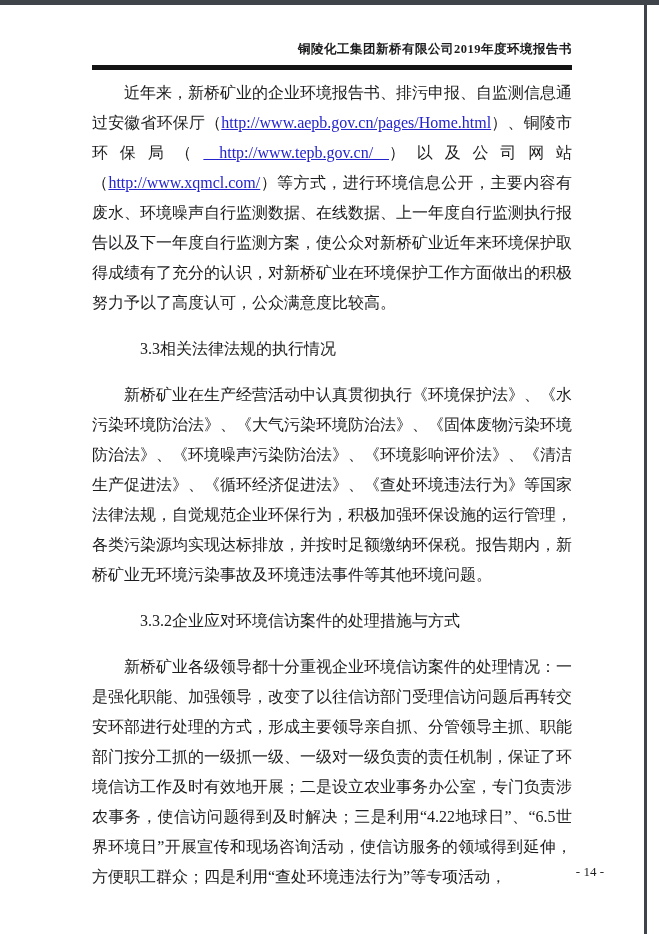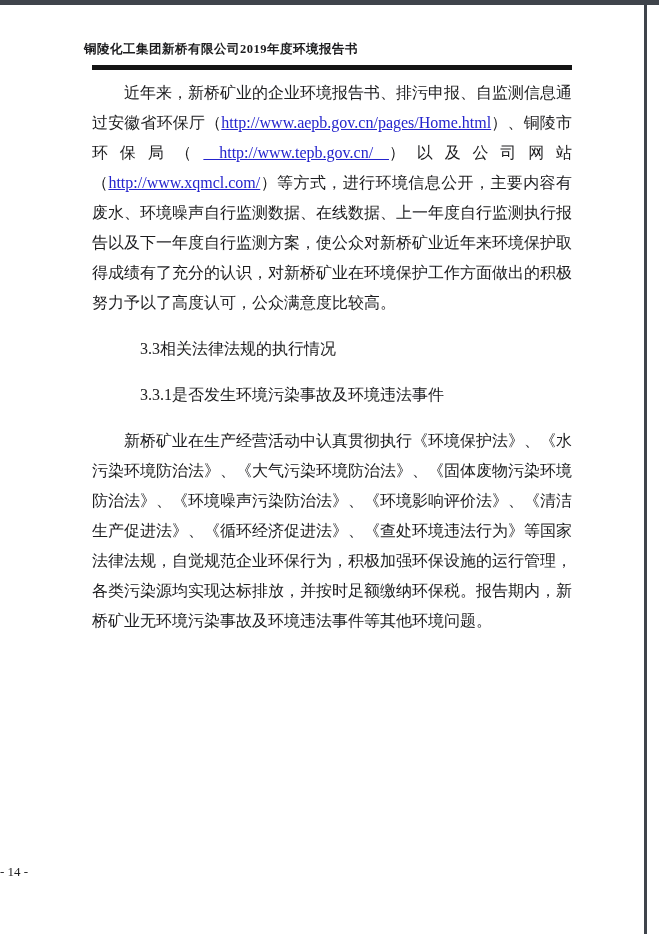--- a/index.html
+++ b/index.html
@@ -19,65 +19,66 @@
   }
   .scan-edge-top{
     position:absolute;top:0;left:0;width:659px;height:5px;
     background:var(--edge);
   }
   .scan-edge-right{
     position:absolute;top:0;left:644px;width:3px;height:934px;
     background:var(--edge);
   }
   .doc-header{
-    position:absolute;top:41px;left:84px;width:480px;
-    text-align:left;
+    position:absolute;top:41px;left:92px;width:480px;
+    text-align:right;
     font-size:12.5px;font-weight:bold;
     letter-spacing:0.5px;
     white-space:nowrap;
   }
   .header-rule{
     position:absolute;top:65px;left:92px;width:480px;height:5px;
     background:var(--rule);
   }
   .doc-content{
     position:absolute;top:78px;left:92px;width:480px;
     font-size:16px;line-height:30px;
     text-align:justify;
     text-justify:inter-ideograph;
   }
   .para{margin:0;text-indent:2em;}
   .heading{margin:16px;text-indent:2em;font-weight:normal;font-size:16px;}
   a.link{color:var(--link);text-decoration:underline;cursor:pointer;}
   .doc-footer{
     position:absolute;top:864px;left:0;width:604px;
-    text-align:left;
+    text-align:right;
     font-size:13px;
   }
 </style>
 </head>
 <body>
 
 <div class="page">
 
   <div class="scan-edge-top"></div>
   <div class="scan-edge-right"></div>
 
   <div class="doc-header">铜陵化工集团新桥有限公司2019年度环境报告书</div>
   <div class="header-rule"></div>
 
   <div class="doc-content">
 
     <p class="para"><span>近年来，新桥矿业的企业环境报告书、排污申报、自监测信息通过安徽省环保厅（</span><a class="link">http://www.aepb.gov.cn/pages/Home.html</a><span>）、铜陵市环保局（</span><a class="link"> http://www.tepb.gov.cn/ </a><span>）以及公司网站（</span><a class="link">http://www.xqmcl.com/</a><span>）等方式，进行环境信息公开，主要内容有废水、环境噪声自行监测数据、在线数据、上一年度自行监测执行报告以及下一年度自行监测方案，使公众对新桥矿业近年来环境保护取得成绩有了充分的认识，对新桥矿业在环境保护工作方面做出的积极努力予以了高度认可，公众满意度比较高。</span></p>
 
     <p class="heading">3.3相关法律法规的执行情况</p>
 
-    <p class="heading">3.3.1是否发生环境污染事故及环境违法事件</p>
 
     <p class="para">新桥矿业在生产经营活动中认真贯彻执行《环境保护法》、《水污染环境防治法》、《大气污染环境防治法》、《固体废物污染环境防治法》、《环境噪声污染防治法》、《环境影响评价法》、《清洁生产促进法》、《循环经济促进法》、《查处环境违法行为》等国家法律法规，自觉规范企业环保行为，积极加强环保设施的运行管理，各类污染源均实现达标排放，并按时足额缴纳环保税。报告期内，新桥矿业无环境污染事故及环境违法事件等其他环境问题。</p>
 
+    <p class="heading">3.3.2企业应对环境信访案件的处理措施与方式</p>
 
+    <p class="para">新桥矿业各级领导都十分重视企业环境信访案件的处理情况：一是强化职能、加强领导，改变了以往信访部门受理信访问题后再转交安环部进行处理的方式，形成主要领导亲自抓、分管领导主抓、职能部门按分工抓的一级抓一级、一级对一级负责的责任机制，保证了环境信访工作及时有效地开展；二是设立农业事务办公室，专门负责涉农事务，使信访问题得到及时解决；三是利用“4.22地球日”、“6.5世界环境日”开展宣传和现场咨询活动，使信访服务的领域得到延伸，方便职工群众；四是利用“查处环境违法行为”等专项活动，</p>
 
   </div>
 
   <div class="doc-footer">- 14 -</div>
 
 </div>
 
 </body></html>

